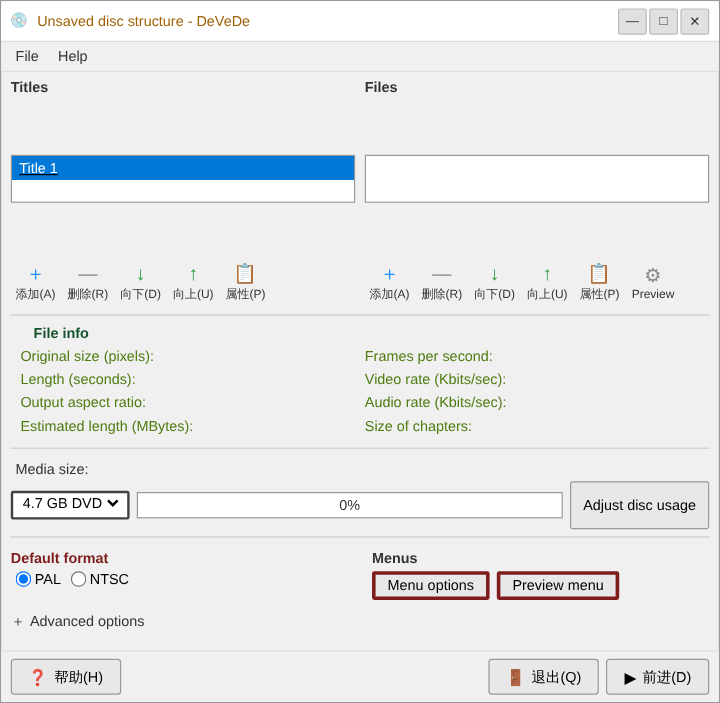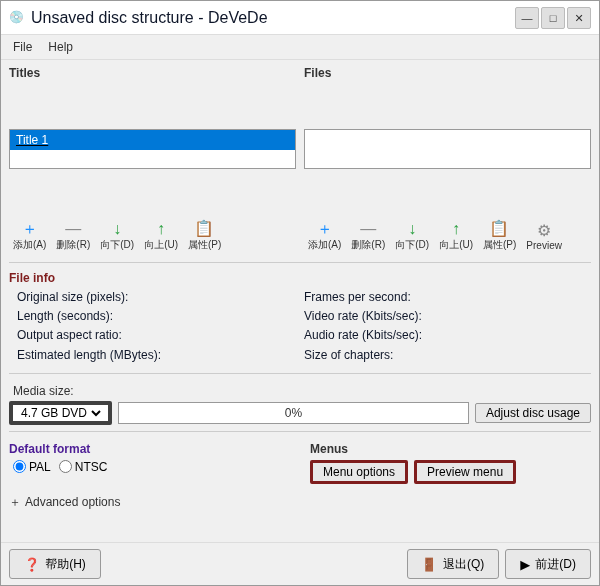--- a/index.html
+++ b/index.html
@@ -31,22 +31,22 @@
     .title-bar-left {
       display: flex;
       align-items: center;
       gap: 6px;
     }
     .app-icon {
       width: 16px;
       height: 16px;
     }
     .title-text {
-      font-size: 16px;
-      color: #0f172a;
+      font-size: 12px;
+      color: #a16207;
     }
     .title-bar-controls {
       display: flex;
       gap: 2px;
     }
     .title-btn {
       width: 24px;
       height: 22px;
       background: #e0e0e0;
       border: 1px solid #bbb;
@@ -153,34 +153,35 @@
       margin: 2px 0;
     }
 
     .file-info-section {
       padding: 2px 0;
     }
 
     .file-info-title {
       font-weight: bold;
       font-size: 12px;
-      color: #7f1d1d;
+      color: #14532d;
       margin-bottom: 3px;
+      margin-left: 19px;
     }
 
     .file-info-grid {
       display: grid;
       grid-template-columns: 1fr 1fr;
       gap: 1px 0;
       padding-left: 8px;
     }
 
     .file-info-row {
       font-size: 12px;
-      color: #0f172a;
+      color: #4d7c0f;
       line-height: 1.6;
     }
 
     .disc-usage-section {
       margin-top: 4px;
     }
 
     .disc-usage-title {
       font-weight: bold;
       font-size: 12px;
@@ -196,22 +197,22 @@
     }
 
     .disc-usage-bar-row {
       display: flex;
       align-items: center;
       gap: 6px;
     }
 
     .media-select {
       display: flex;
-      align-items: flex-end;
-      border: 4px solid #404040;
+      align-items: flex-start;
+      border: 2px solid #404040;
       background: #fff;
       height: 24px;
       padding: 0 4px;
       border-radius: 2px;
       font-size: 12px;
       gap: 4px;
       min-width: 90px;
     }
 
     .media-select select {
@@ -241,21 +242,21 @@
     }
 
     .progress-label {
       position: relative;
       z-index: 1;
       font-size: 12px;
       color: #333;
     }
 
     .adjust-btn {
-      height: 20px;
+      height: 40px;
       padding: 0 10px;
       border: 1px solid #999;
       background: #e8e8e8;
       cursor: pointer;
       font-size: 12px;
       border-radius: 2px;
       white-space: nowrap;
     }
 
     .bottom-section {
@@ -265,21 +266,21 @@
       align-items: flex-start;
     }
 
     .default-format {
       flex: 1;
     }
 
     .df-title {
       font-weight: bold;
       font-size: 12px;
-      color: #4c1d95;
+      color: #7f1d1d;
       margin-bottom: 4px;
     }
 
     .radio-group {
       display: flex;
       align-items: center;
       gap: 8px;
       padding-left: 4px;
       font-size: 12px;
     }

